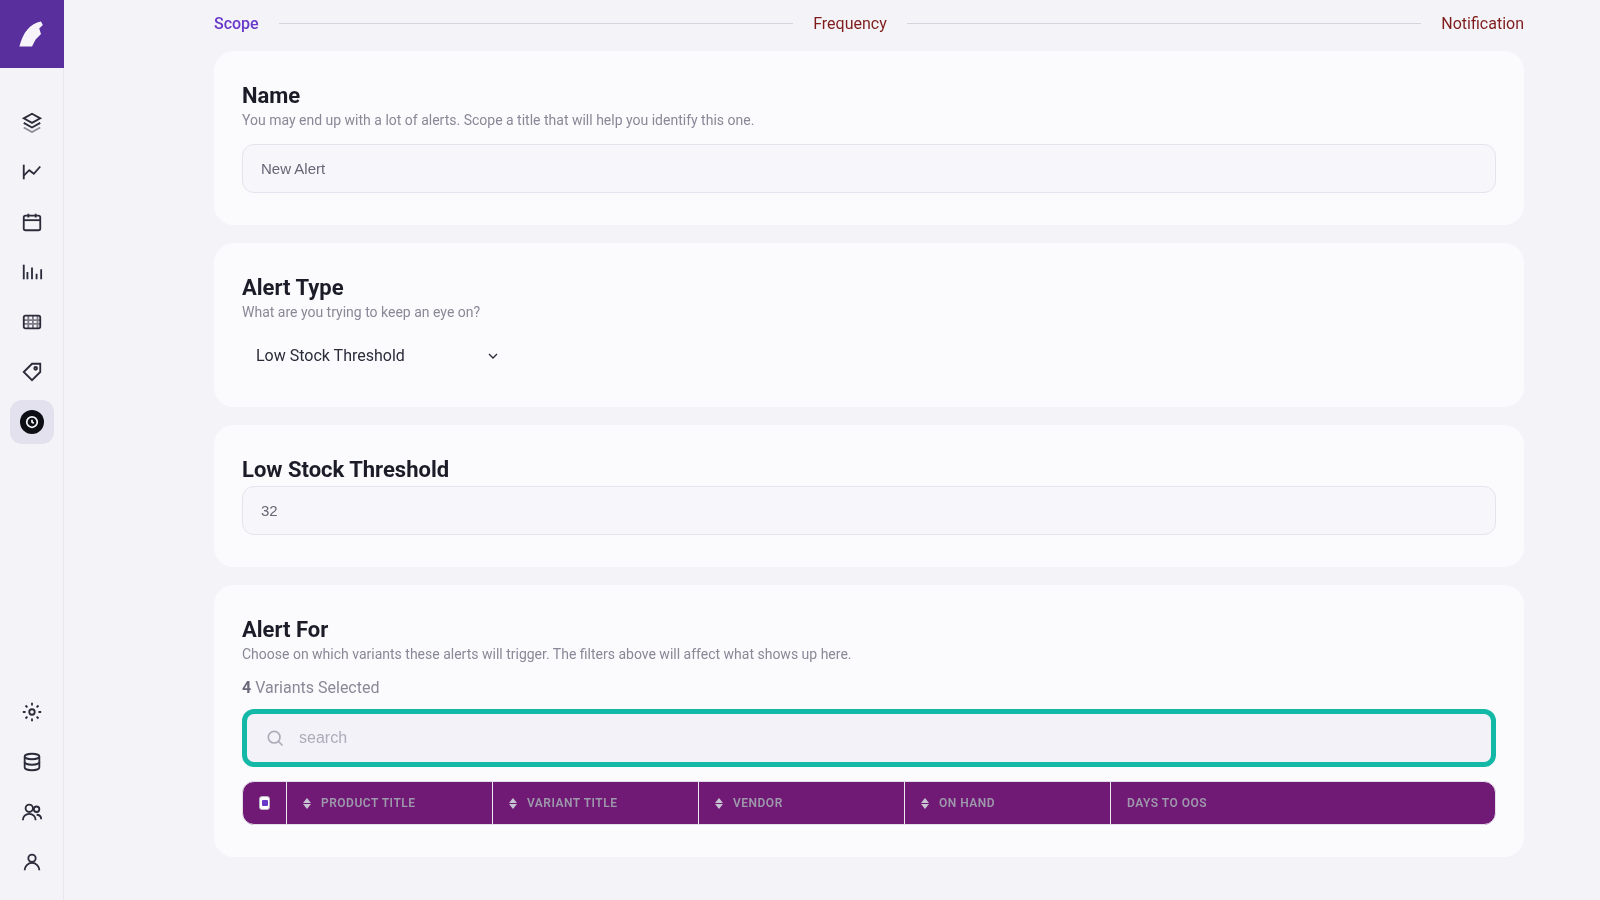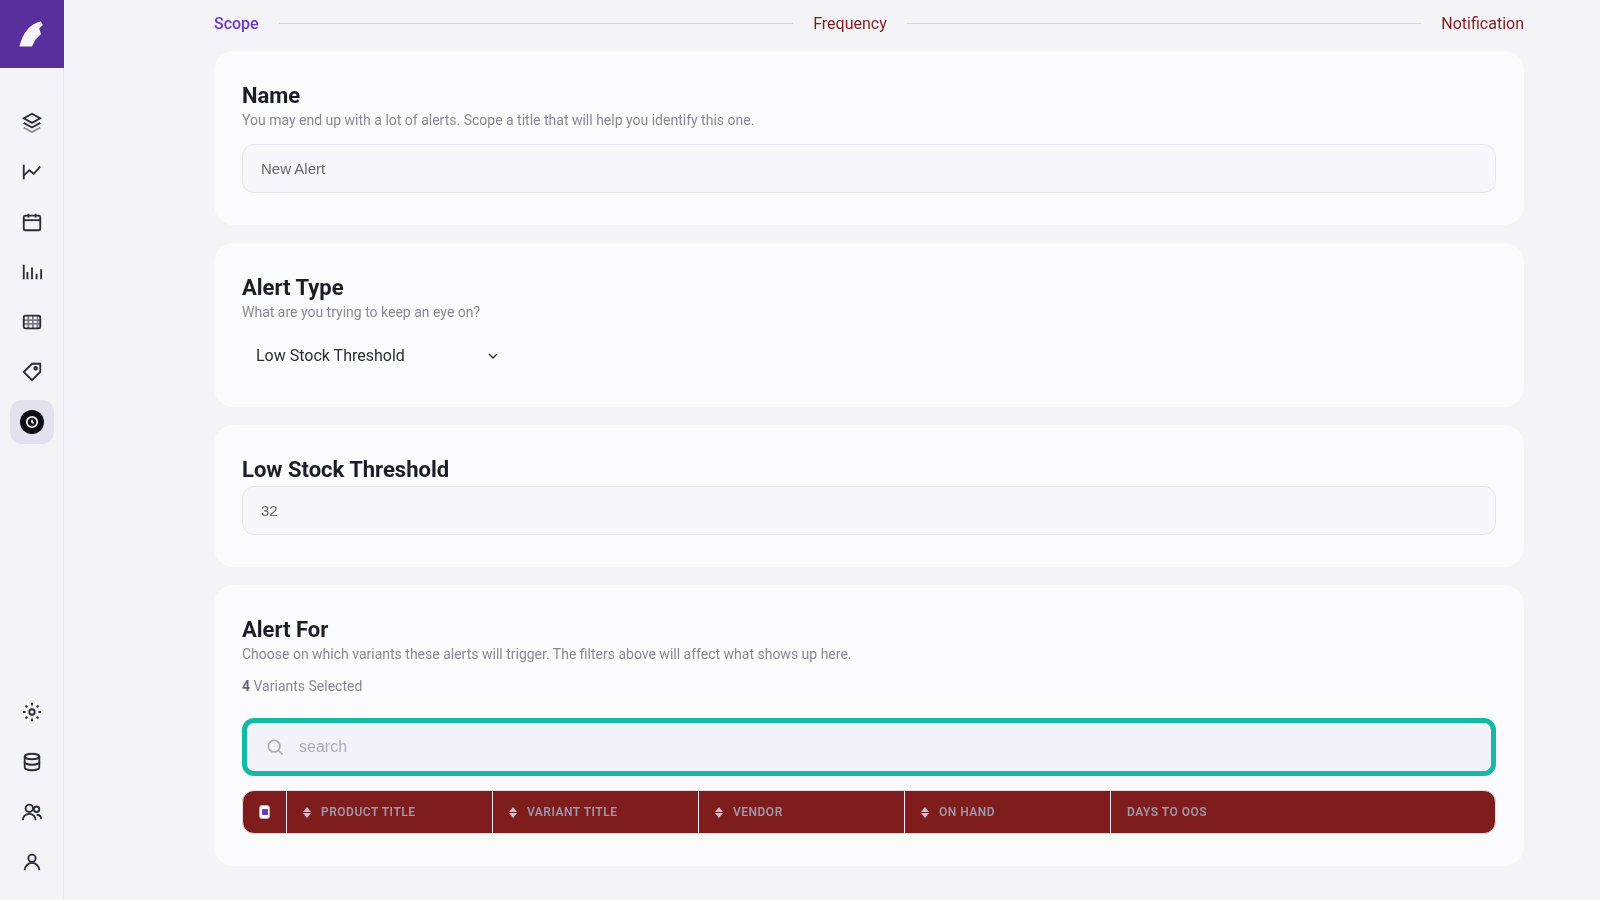--- a/index.html
+++ b/index.html
@@ -71,40 +71,40 @@
   border: none; background: transparent; width: 100%;
   font-size: 15px; color: #696576; outline: none;
 }
 .select-wrap {
   display: inline-flex; align-items: center; gap: 80px;
   padding: 10px 14px; cursor: pointer;
 }
 .select-wrap span { font-size: 16px; color: #2b2b3a; }
 .chev { width: 16px; height: 16px; }
 
-.selected-count { font-size: 14px; color: #8b8797; margin-bottom: 24px; }
+.selected-count { font-size: 16px; color: #8b8797; margin-bottom: 12px; }
 .selected-count b { font-weight: 700; color: #6b6779; }
 .search-wrap {
   background: #f4f2f9;
   border: 5px solid #14b8a6;
   border-radius: 12px;
   padding: 14px 18px;
   display: flex; align-items: center; gap: 14px;
   margin-bottom: 14px;
 }
 .search-wrap svg { width: 20px; height: 20px; stroke: #adabb7; }
 .search-wrap input {
   border: none; background: transparent; flex: 1;
   font-size: 16px; outline: none; color: #6b6779;
 }
 .search-wrap input::placeholder { color: #adabb7; }
 .table-head {
   display: flex; align-items: center;
   border: 1px solid #e2dfe9; border-radius: 12px;
-  background: #7f1d1d;
+  background: #701a75;
 }
 .th {
   padding: 14px 16px; font-size: 12px; font-weight: 600;
   letter-spacing: 0.5px; color: #9d98ab;
   display: flex; align-items: center; gap: 10px;
   border-right: 1px solid #eceaf1;
 }
 .th:last-child { border-right: none; }
 .sort-arrows { display: flex; flex-direction: column; gap: 1px; }
 .sort-arrows svg { width: 8px; height: 5px; }

